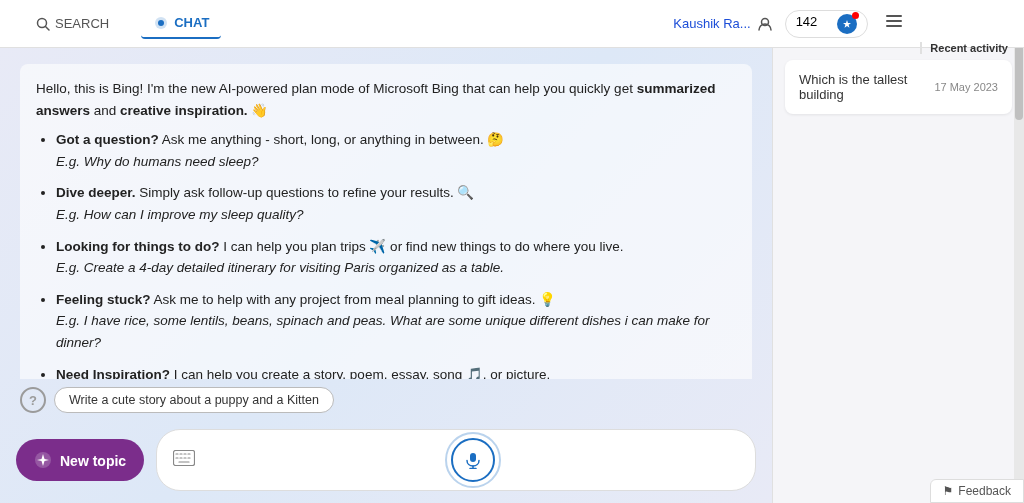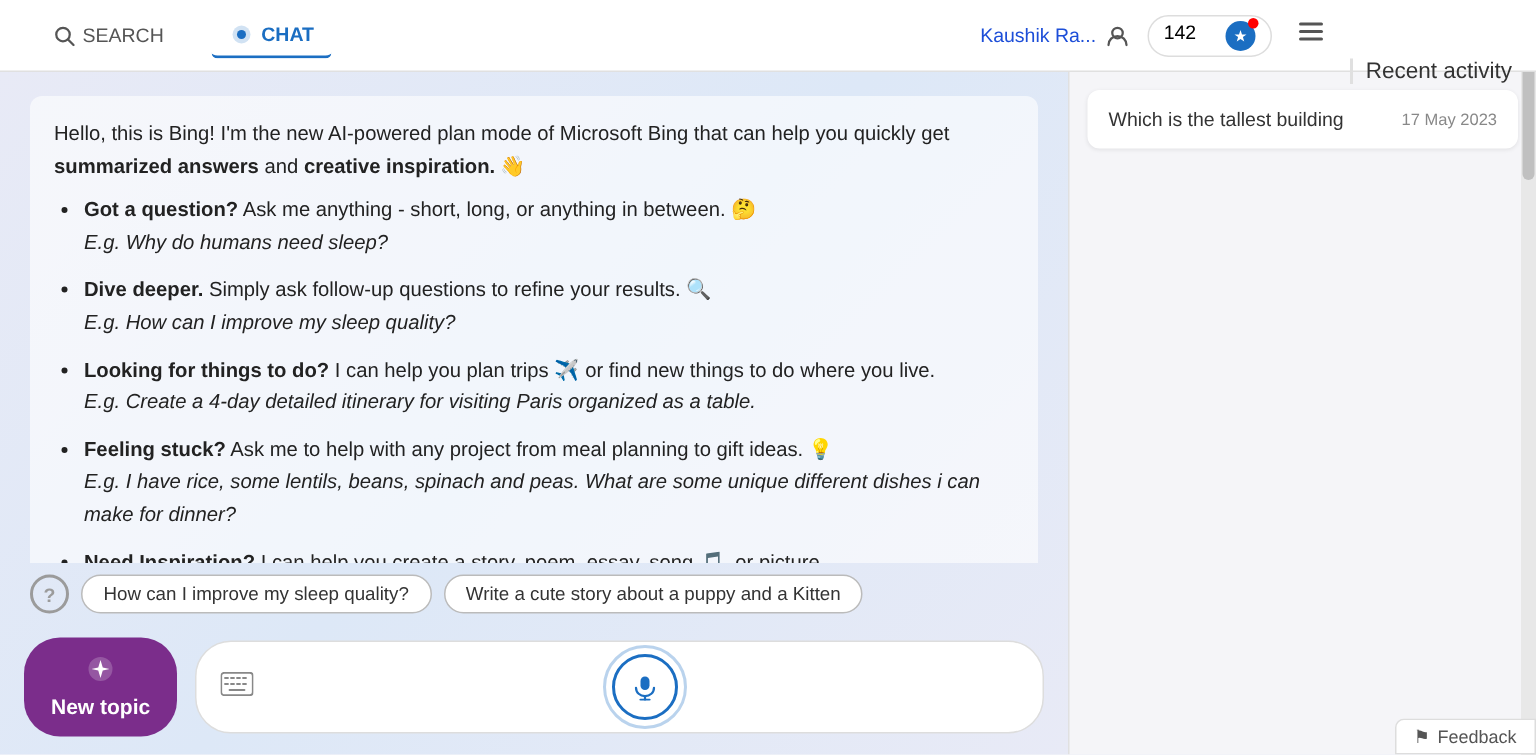--- a/index.html
+++ b/index.html
@@ -105,22 +105,22 @@
       background: red;
       border-radius: 50%;
     }
     .hamburger-btn {
       cursor: pointer;
       color: #555;
       font-size: 18px;
       padding: 4px;
     }
     .recent-activity-label {
-      font-size: 15px;
-      font-weight: 400;
+      font-size: 11px;
+      font-weight: 700;
       color: #333;
       padding-left: 8px;
       border-left: 2px solid #e0e0e0;
       margin-top: 48px;
     }
 
     
     .main-layout {
       display: flex;
       flex: 1;
@@ -204,24 +204,23 @@
     .new-topic-btn {
       background: #7b2d8b;
       color: white;
       border: none;
       border-radius: 24px;
       padding: 12px 18px;
       font-size: 14px;
       font-weight: 600;
       cursor: pointer;
       display: flex;
-      align-items: center;
+      align-items: flex-end;
       gap: 8px;
       white-space: nowrap;
-      flex-direction: column;
     }
     .input-box {
       flex: 1;
       background: white;
       border-radius: 24px;
       border: 1.5px solid #ddd;
       display: flex;
       align-items: center;
       padding: 8px 16px;
       gap: 12px;
@@ -253,21 +252,21 @@
       content: '';
       position: absolute;
       width: 52px;
       height: 52px;
       border-radius: 50%;
       border: 2px solid rgba(27,110,194,0.3);
     }
 
     
     .activity-panel {
-      width: 312px;
+      width: 252px;
       background: #f5f5f8;
       border-left: 1px solid #e0e0e0;
       display: flex;
       flex-direction: column;
       flex-shrink: 0;
     }
     .activity-content {
       flex: 1;
       padding: 12px;
       overflow-y: auto;
@@ -412,21 +411,20 @@
             <span class="bold">Need Inspiration?</span><span> I can help you create a story, poem, essay, song 🎵, or picture.</span><br>
             
           </li>
         </ul>
 
       </div>
     </div>
 
     <div class="suggestions">
       <div class="suggestion-help">?</div>
-      <div class="suggestion-chip">How can I improve my sleep quality?</div>
       <div class="suggestion-chip">Write a cute story about a puppy and a Kitten</div>
     </div>
 
     <div class="input-area">
       <button class="new-topic-btn">
         <svg width="18" height="18" viewBox="0 0 18 18" fill="none">
           <circle cx="9" cy="9" r="8" fill="rgba(255,255,255,0.2)"></circle>
           <path d="M9 3 L10.5 8 L15 9 L10.5 10 L9 15 L7.5 10 L3 9 L7.5 8 Z" fill="white"></path>
         </svg>
         <span>New topic</span>

